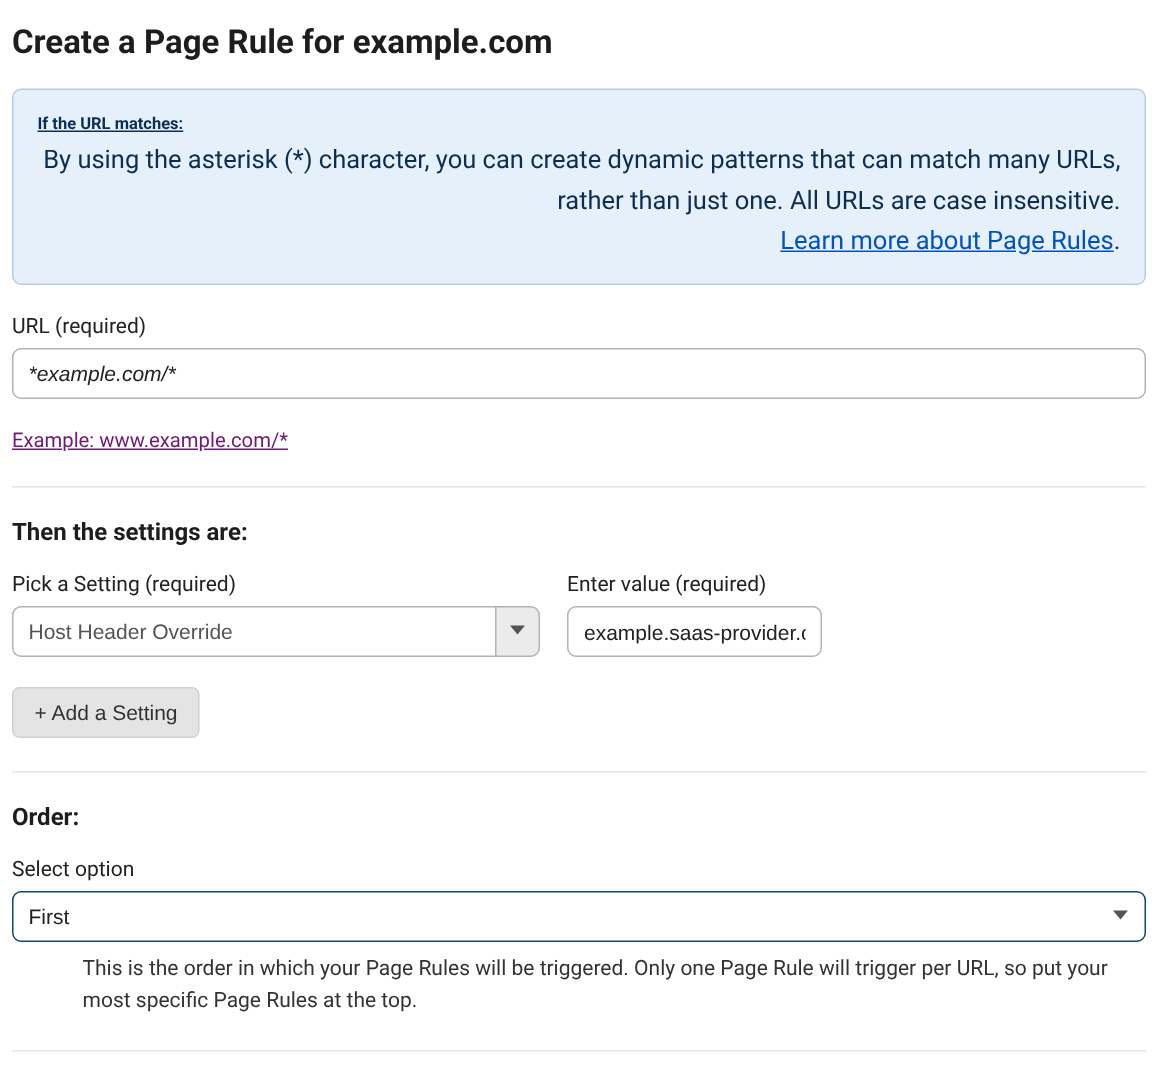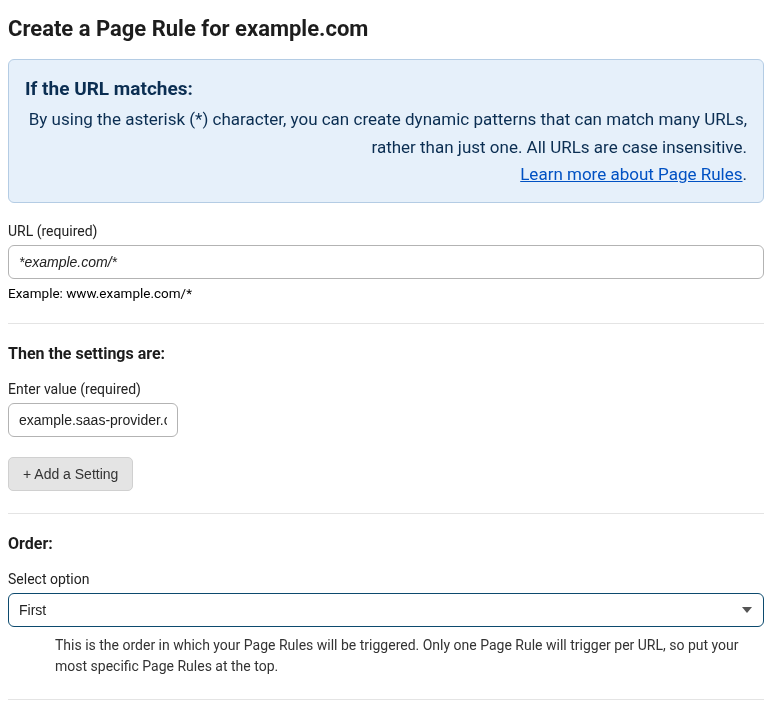--- a/index.html
+++ b/index.html
@@ -25,22 +25,23 @@
       background: #e6f0fa;
       border: 1px solid #b4cce4;
       border-radius: 6px;
       padding: 14px 16px;
       margin-bottom: 20px;
       color: #0b2e52;
       line-height: 1.6;
     }
     .info-box .info-title {
       font-weight: 700;
-      font-size: 19px;
+      font-size: 11px;
       margin-bottom: 2px;
+      text-decoration: underline;
     }
     .info-box .info-body {
       font-size: 17px;
       text-align: right;
     }
     .info-box a {
       color: #0051c3;
       text-decoration: underline;
     }
     .form-label {
@@ -53,22 +54,23 @@
       width: 100%;
       border: 1px solid #b3b3b3;
       border-radius: 6px;
       padding: 8px 10px;
       font-size: 14px;
       color: #222;
       font-style: italic;
     }
     .example-text {
       font-size: 13.5px;
-      color: #000000;
-      margin-top: 6px;
+      color: #701a75;
+      margin-top: 20px;
+      text-decoration: underline;
     }
     .divider {
       border: none;
       border-top: 1px solid #e4e4e4;
       margin: 22px 0 20px 0;
     }
     .section-heading {
       font-size: 16px;
       font-weight: 700;
       margin-bottom: 18px;
@@ -198,20 +200,33 @@
   <label class="form-label">URL (required)</label>
   <input type="text" class="text-input" value="*example.com/*" style="">
   <div class="example-text">Example: www.example.com/*</div>
 </div>
 
 <hr class="divider">
 
 <div class="section-heading">Then the settings are:</div>
 
 <div class="settings-row">
+  <div class="setting-col">
+    <label class="form-label">Pick a Setting (required)</label>
+    <div class="combo">
+      <input type="text" class="combo-text" value="Host Header Override" style="">
+      <div class="combo-btn">
+        <span>
+          <svg viewBox="0 0 10 10">
+              <path d="M0 2 L5 8 L10 2 Z"></path>
+            </svg>
+        </span>
+      </div>
+    </div>
+  </div>
   <div class="setting-col">
     <label class="form-label">Enter value (required)</label>
     <input type="text" class="value-input" value="example.saas-provider.com" style="">
   </div>
 </div>
 
 <button class="btn-secondary">+ Add a Setting</button>
 
 <hr class="divider">
 

